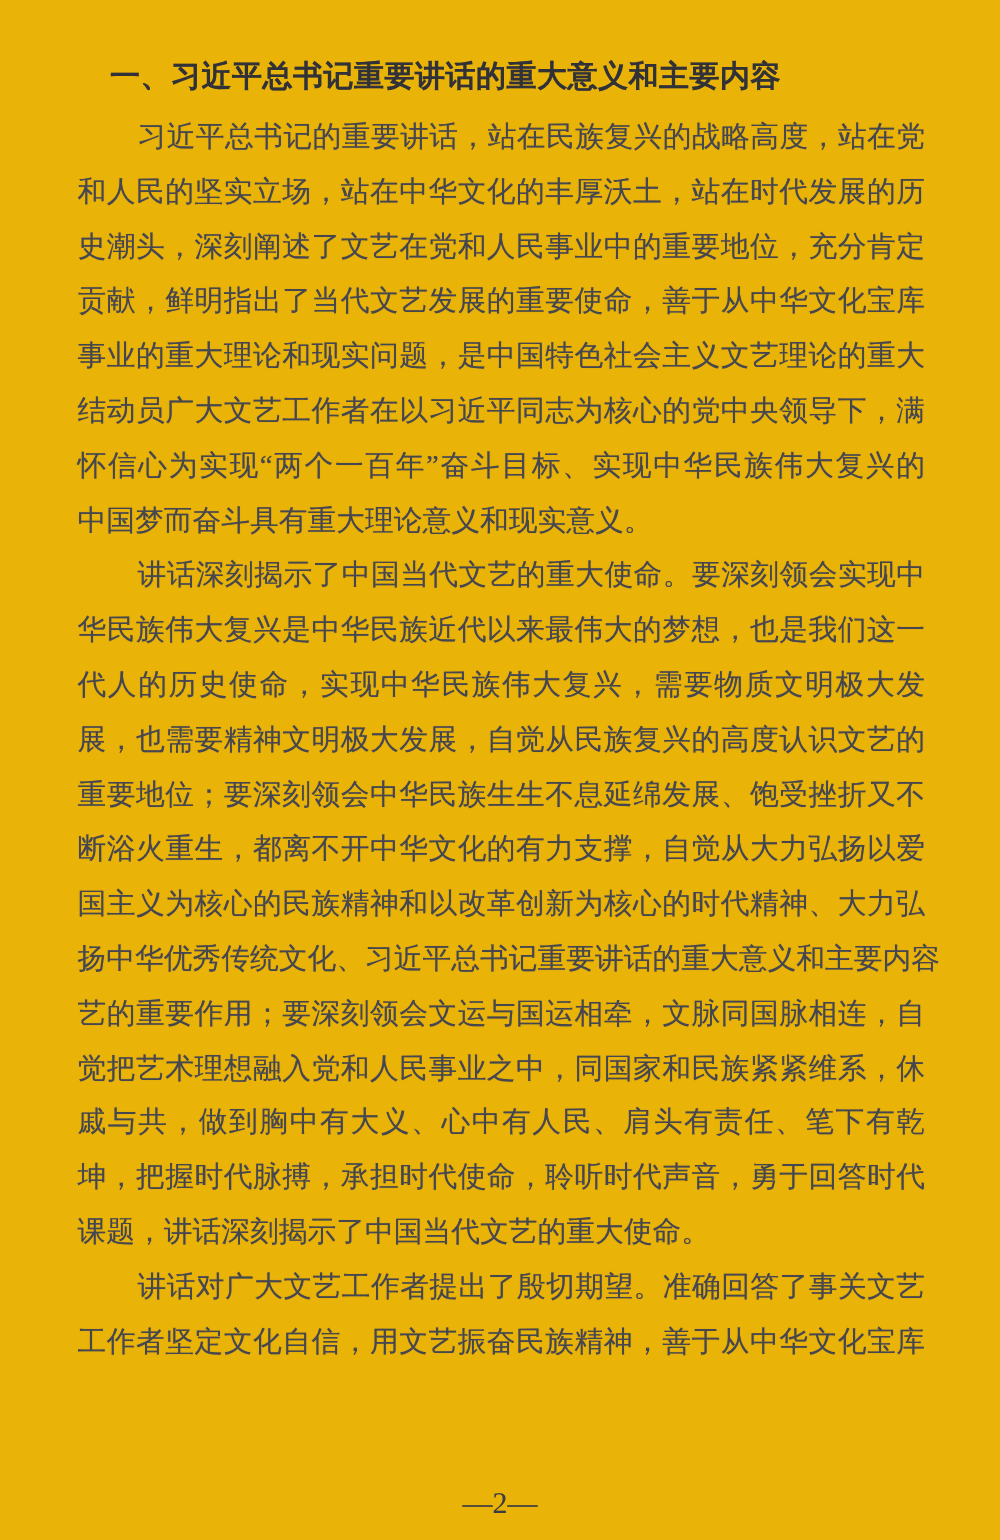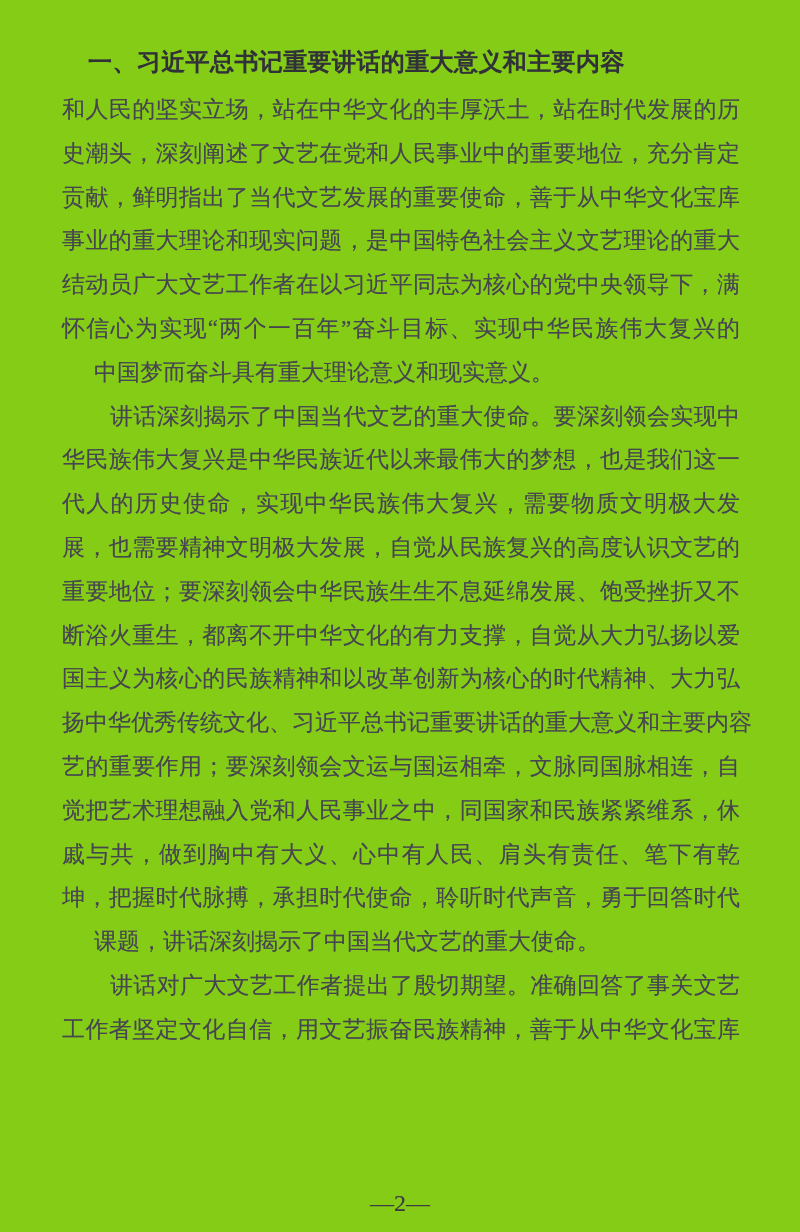--- a/index.html
+++ b/index.html
@@ -4,21 +4,21 @@
 <style>
   html, body {
     margin: 0;
     padding: 0;
     background: #fdfdfc;
   }
   .page {
     position: relative;
     width: 800px;
     height: 1232px;
-    background: #84cc16;
+    background: #eab308;
     overflow: hidden;
     font-family: "Liberation Serif", serif;
   }
   .heading {
     position: absolute;
     left: 88px;
     top: 46px;
     height: 32px;
     line-height: 32px;
     font-family: "Liberation Sans", sans-serif;
@@ -44,21 +44,20 @@
     text-align-last: justify;
     text-justify: inter-character;
     white-space: nowrap;
     text-shadow: 0 0 0.6px rgba(90,90,100,0.55);
   }
   .para-start {
     text-indent: 48px;
   }
   .para-end {
     text-align-last: left;
-    margin-left: 32px;
   }
   .footer {
     position: absolute;
     top: 1186px;
     left: 0;
     width: 800px;
     height: 34px;
     line-height: 34px;
     text-align: center;
     font-size: 24px;
@@ -68,20 +67,21 @@
 </style>
 </head>
 <body>
 
 <div class="page">
 
   <div class="heading">一、习近平总书记重要讲话的重大意义和主要内容</div>
 
   <div class="content">
 
+    <div class="line para-start">习近平总书记的重要讲话，站在民族复兴的战略高度，站在党</div>
     <div class="line">和人民的坚实立场，站在中华文化的丰厚沃土，站在时代发展的历</div>
     <div class="line">史潮头，深刻阐述了文艺在党和人民事业中的重要地位，充分肯定</div>
     <div class="line">贡献，鲜明指出了当代文艺发展的重要使命，善于从中华文化宝库</div>
     <div class="line">事业的重大理论和现实问题，是中国特色社会主义文艺理论的重大</div>
     <div class="line">结动员广大文艺工作者在以习近平同志为核心的党中央领导下，满</div>
     <div class="line">怀信心为实现“两个一百年”奋斗目标、实现中华民族伟大复兴的</div>
     <div class="line para-end">中国梦而奋斗具有重大理论意义和现实意义。</div>
 
     <div class="line para-start">讲话深刻揭示了中国当代文艺的重大使命。要深刻领会实现中</div>
     <div class="line">华民族伟大复兴是中华民族近代以来最伟大的梦想，也是我们这一</div>

